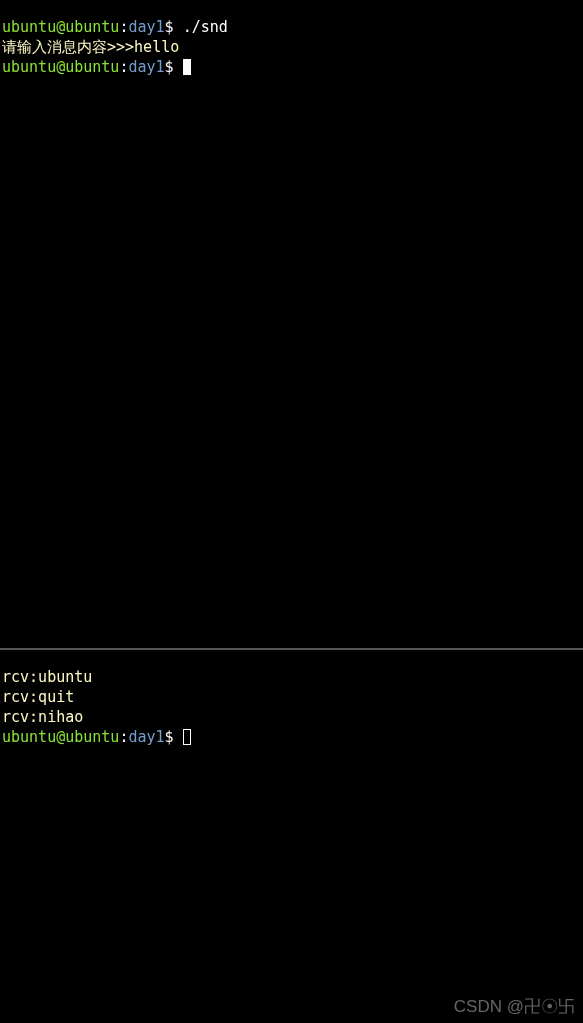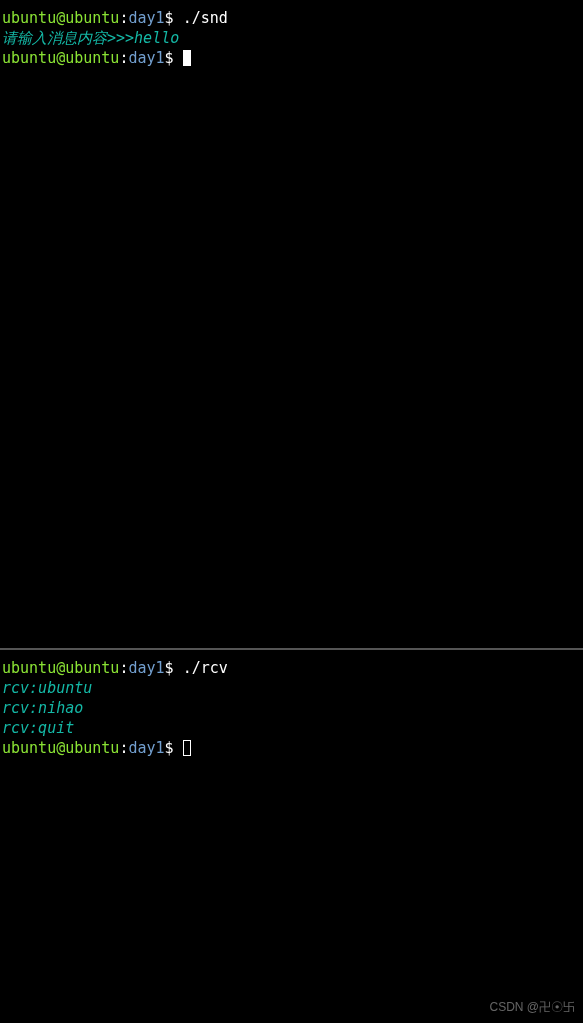--- a/index.html
+++ b/index.html
@@ -12,21 +12,21 @@
       height: 1023px;
       background: #000;
       font-family: "DejaVu Sans Mono", "Liberation Mono", monospace;
       font-size: 15px;
       line-height: 20px;
       overflow: hidden;
       position: relative;
     }
     .pane {
       background: #000;
-      padding: 8px 2px;
+      padding: 17px 2px;
       color: #fff;
     }
     .pane-top {
       height: 648px;
     }
     .divider {
       height: 2px;
       background: #555;
       width: 100%;
     }
@@ -36,21 +36,21 @@
     .line {
       white-space: pre;
     }
     .user { color: #8ae234; }
     .at { color: #8ae234; }
     .host { color: #8ae234; }
     .colon { color: #ffffff; }
     .path { color: #729fcf; }
     .dollar { color: #ffffff; }
     .cmd { color: #ffffff; }
-    .plain { color: #14b8a6; font-style: italic; }
+    .plain { color: #fef9c3; }
     .cursor {
       display: inline-block;
       width: 8px;
       height: 16px;
       background: #ffffff;
       vertical-align: text-bottom;
       margin-bottom: 1px;
     }
     .cursor-hollow {
       display: inline-block;
@@ -58,37 +58,36 @@
       height: 16px;
       border: 1px solid #ffffff;
       vertical-align: text-bottom;
       margin-bottom: 1px;
     }
     .watermark {
       position: absolute;
       bottom: 6px;
       right: 8px;
       color: rgba(200,200,200,0.5);
-      font-size: 12px;
+      font-size: 17px;
       font-family: sans-serif;
       margin-top: 32px;
     }
   </style>
 </head>
 <body>
 
 <div class="pane pane-top">
   <div class="line"><span class="user">ubuntu</span><span class="at">@</span><span class="host">ubuntu</span><span class="colon">:</span><span class="path">day1</span><span class="dollar">$ </span><span class="cmd">./snd</span></div>
   <div class="line plain">请输入消息内容&gt;&gt;&gt;hello</div>
   <div class="line"><span class="user">ubuntu</span><span class="at">@</span><span class="host">ubuntu</span><span class="colon">:</span><span class="path">day1</span><span class="dollar">$ </span><span class="cursor"></span></div>
 </div>
 
 <div class="divider"></div>
 
 <div class="pane pane-bottom">
-  <div class="line"><span class="user">ubuntu</span><span class="at">@</span><span class="host">ubuntu</span><span class="colon">:</span><span class="path">day1</span><span class="dollar">$ </span><span class="cmd">./rcv</span></div>
   <div class="line plain">rcv:ubuntu</div>
+  <div class="line plain">rcv:quit</div>
   <div class="line plain">rcv:nihao</div>
-  <div class="line plain">rcv:quit</div>
   <div class="line"><span class="user">ubuntu</span><span class="at">@</span><span class="host">ubuntu</span><span class="colon">:</span><span class="path">day1</span><span class="dollar">$ </span><span class="cursor-hollow"></span></div>
 </div>
 
 <div class="watermark">CSDN @卍☉卐</div>
 
 </body></html>

